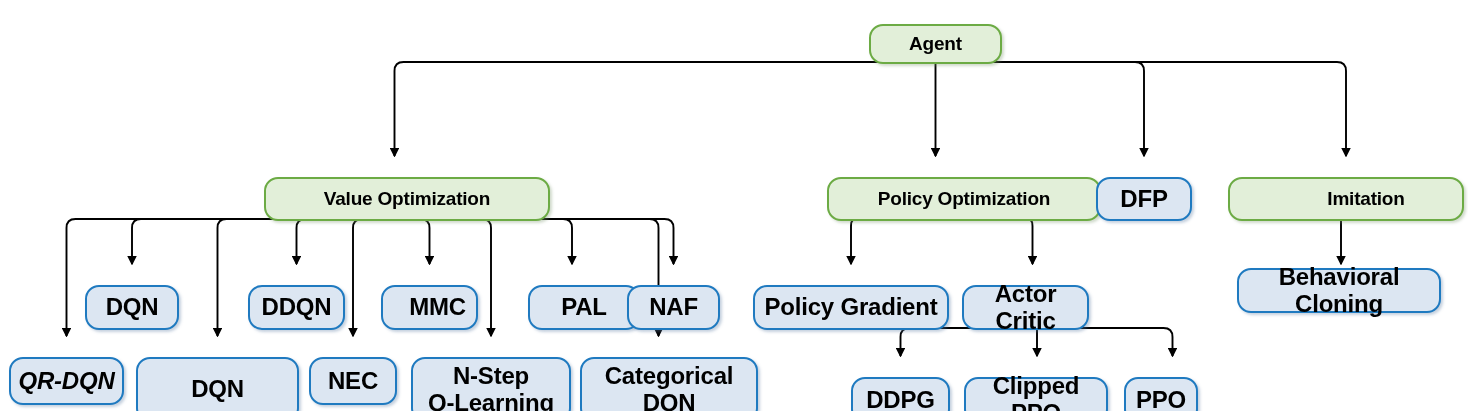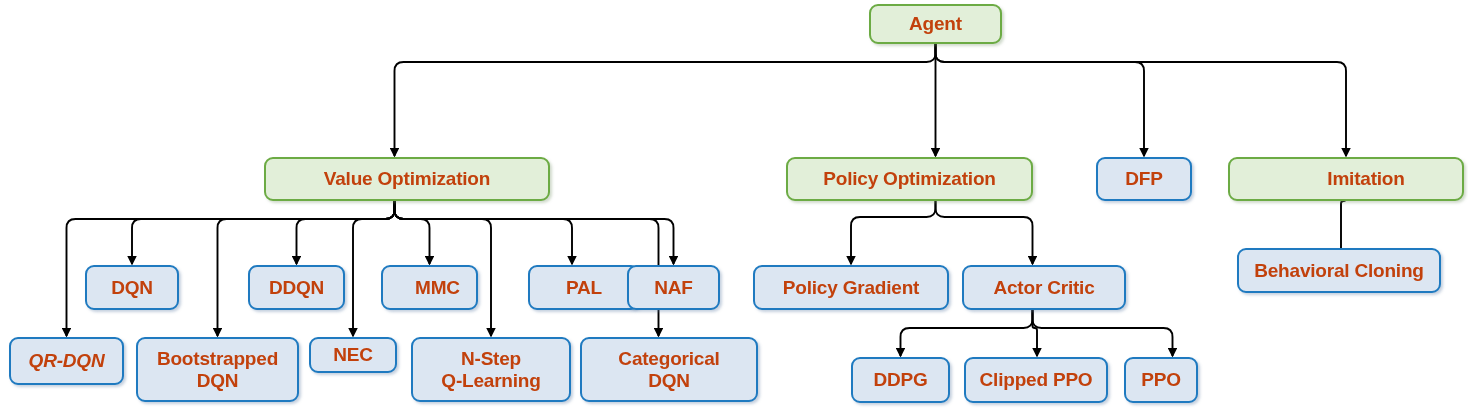--- a/index.html
+++ b/index.html
@@ -25,38 +25,39 @@
     height: 411px;
     pointer-events: none;
   }
   .node {
     position: absolute;
     box-sizing: border-box;
     display: flex;
     align-items: center;
     justify-content: center;
     text-align: center;
-    border-radius: 9px;
+    border-radius: 14px;
     font-weight: bold;
-    color: #c2410c;
+    color: #000000;
     line-height: 1.12;
     letter-spacing: -0.2px;
     z-index: 3;
+    margin-top: 20px;
   }
   .node.green {
     background: #e2efd9;
     border: 2.5px solid #6cab44;
     box-shadow: 2px 2px 3px rgba(120,150,110,0.35);
     font-size: 19px;
   }
   .node.blue {
     background: #dce6f2;
     border: 2.5px solid #1f7ac0;
     box-shadow: 2px 2px 3px rgba(90,120,160,0.35);
-    font-size: 19px;
+    font-size: 24px;
   }
   .node .label { display: block; padding: 0 6px; }
   .node .label .ln { display: block; }
 </style>
 </head>
 <body>
 
 <div id="canvas">
   <svg id="edges" viewBox="0 0 1468 411">
       <defs>
@@ -89,21 +90,21 @@
       <div class="node green" style="left: 869px; top: 4px; width: 133px; height: 40px;">
         <span class="label">
           <span class="ln">Agent</span>
         </span>
       </div>
       <div class="node green" style="left: 264px; top: 157px; width: 286px; height: 44px;">
         <span class="label">
           <span class="ln">Value Optimization</span>
         </span>
       </div>
-      <div class="node green" style="left: 786px; top: 157px; width: 247px; height: 44px;">
+      <div class="node green" style="left: 827px; top: 157px; width: 274px; height: 44px;">
         <span class="label">
           <span class="ln">Policy Optimization</span>
         </span>
       </div>
       <div class="node blue" style="left: 1096px; top: 157px; width: 96px; height: 44px;">
         <span class="label">
           <span class="ln">DFP</span>
         </span>
       </div>
       <div class="node green" style="left: 1228px; top: 157px; width: 236px; height: 44px; padding-left: 40px;">
@@ -134,42 +135,41 @@
       <div class="node blue" style="left: 627px; top: 265px; width: 93px; height: 45px;">
         <span class="label">
           <span class="ln">NAF</span>
         </span>
       </div>
       <div class="node blue" style="left: 753px; top: 265px; width: 196px; height: 45px; align-items: center;">
         <span class="label">
           <span class="ln">Policy Gradient</span>
         </span>
       </div>
-      <div class="node blue" style="left: 962px; top: 265px; width: 164px; height: 45px;">
+      <div class="node blue" style="left: 962px; top: 265px; width: 127px; height: 45px;">
         <span class="label">
           <span class="ln">Actor Critic</span>
         </span>
       </div>
       <div class="node blue" style="left: 1237px; top: 248px; width: 204px; height: 45px;">
         <span class="label">
           <span class="ln">Behavioral Cloning</span>
         </span>
       </div>
       <div class="node blue" style="left: 9px; top: 337px; width: 115px; height: 48px; font-style: italic;">
         <span class="label">
           <span class="ln">QR-DQN</span>
         </span>
       </div>
       <div class="node blue" style="left: 136px; top: 337px; width: 163px; height: 65px;">
         <span class="label">
-          <span class="ln">Bootstrapped</span>
           <span class="ln">DQN</span>
         </span>
       </div>
-      <div class="node blue" style="left: 309px; top: 337px; width: 88px; height: 36px;">
+      <div class="node blue" style="left: 309px; top: 337px; width: 88px; height: 48px;">
         <span class="label">
           <span class="ln">NEC</span>
         </span>
       </div>
       <div class="node blue" style="left: 411px; top: 337px; width: 160px; height: 65px;">
         <span class="label">
           <span class="ln">N-Step</span>
           <span class="ln">Q-Learning</span>
         </span>
       </div>

